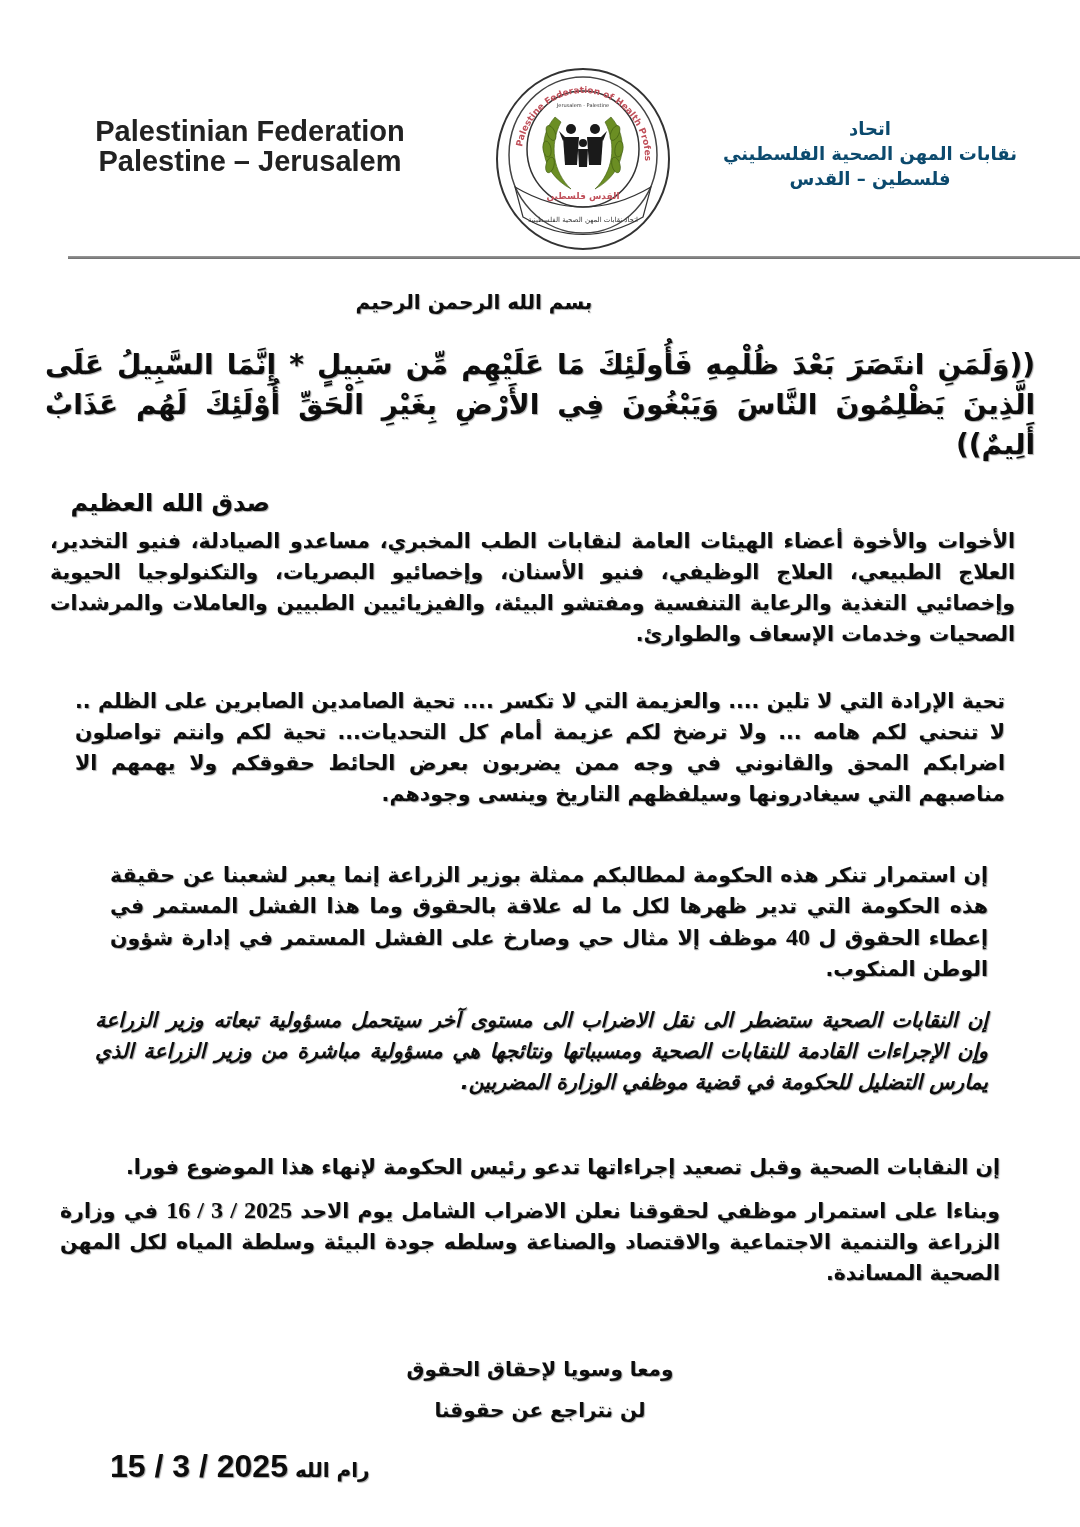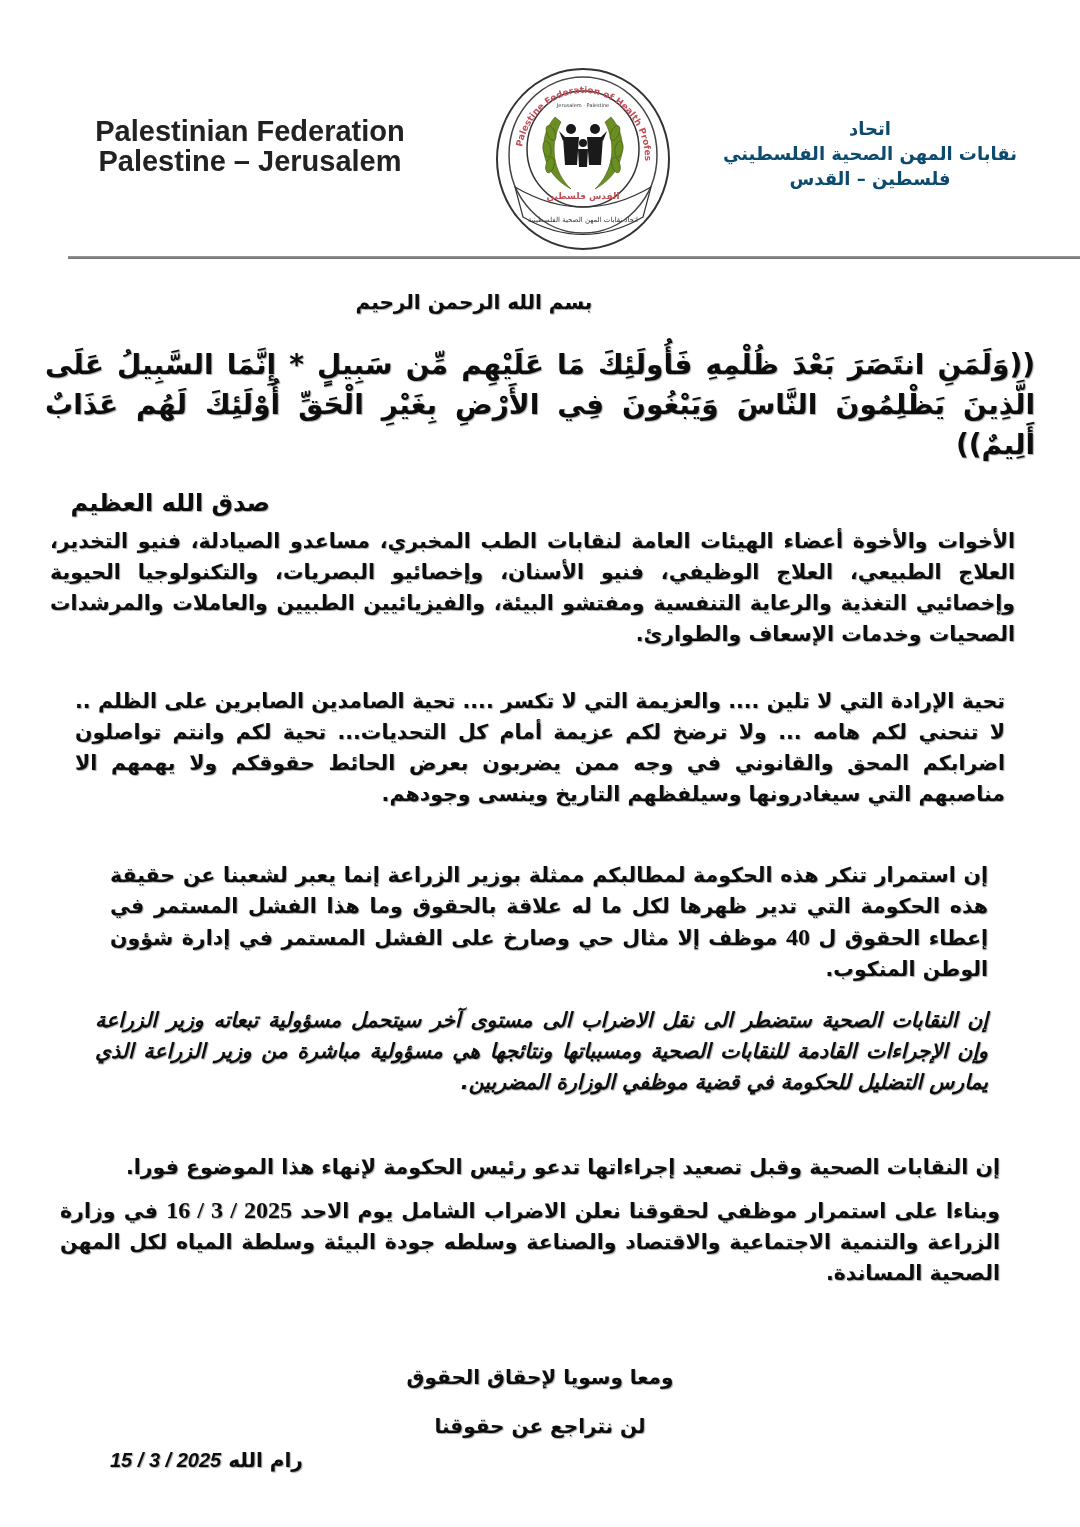--- a/index.html
+++ b/index.html
@@ -82,33 +82,32 @@
     .num {
       font-family: Liberation Serif, serif;
       font-size: 24px;
       direction: ltr;
       unicode-bidi: embed;
     }
     .closing {
       left: 0; top: 1345px; width: 1080px; text-align: center;
       font-size: 20px; line-height: 33px;
     }
-    .closing .line { width: 360px; margin: 16px auto; }
+    .closing .line { width: 360px; margin: 8px auto; }
     .sign {
       left: 110px; top: 1448px; width: 290px;
       font-size: 20px;
       text-align: left;
       direction: rtl;
     }
     .sign .date {
       font-family: "Liberation Sans", sans-serif;
-      font-size: 20px;
+      font-size: 32px;
       direction: ltr;
       unicode-bidi: embed;
-      font-style: italic;
     }
   </style>
 </head>
 <body>
 
 <div class="abs en-header">
   <div>Palestinian Federation</div>
   <div>Palestine – Jerusalem</div>
 </div>
 

